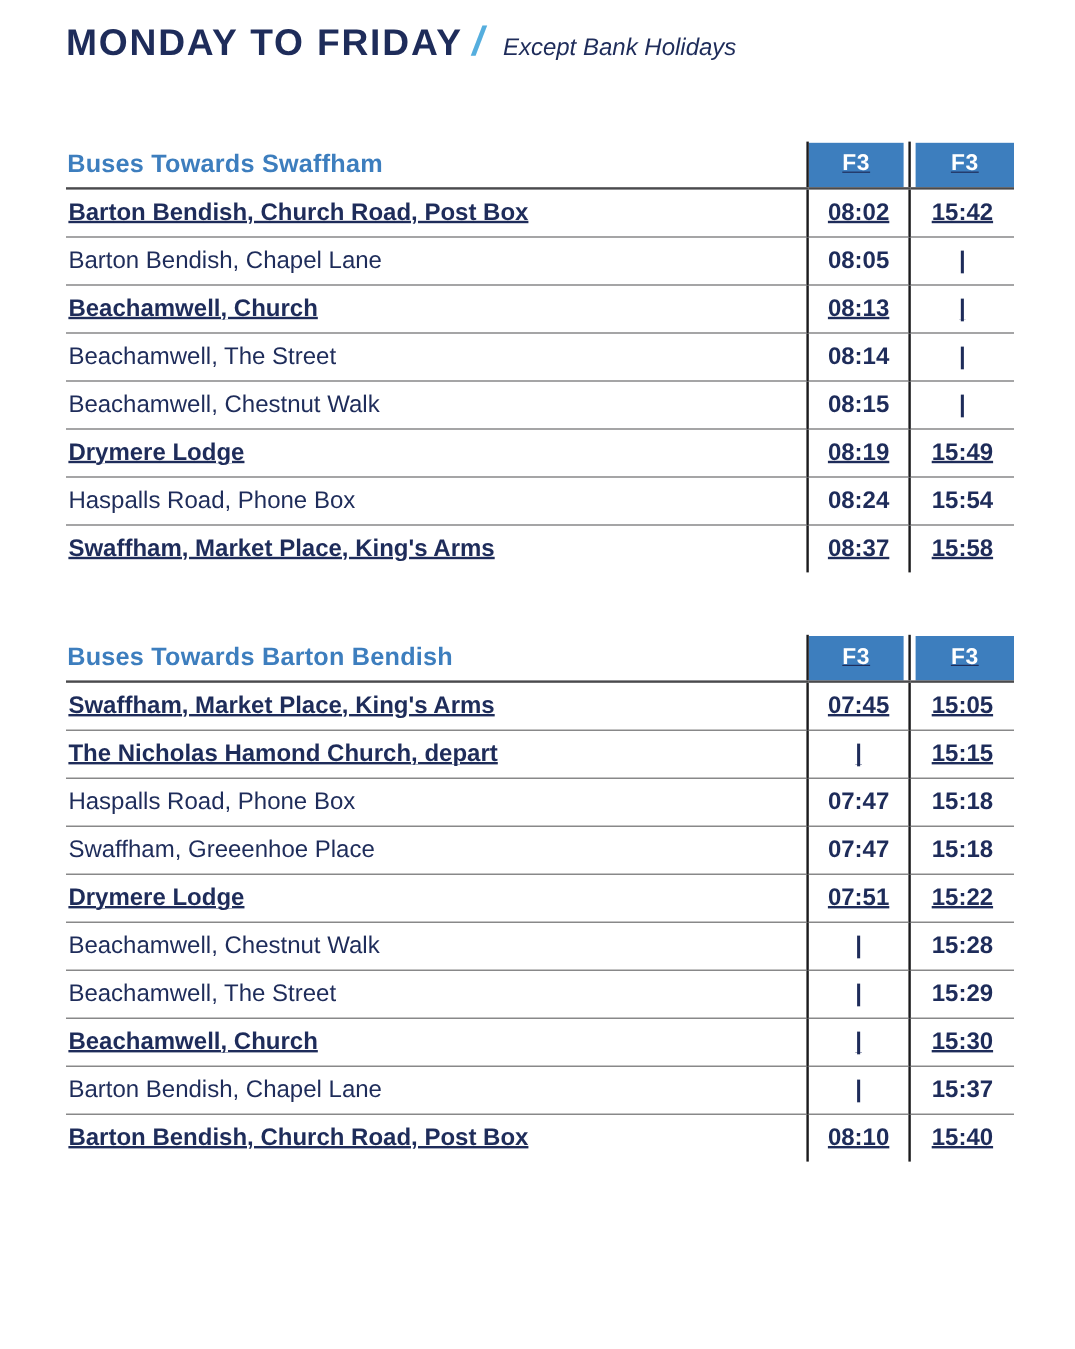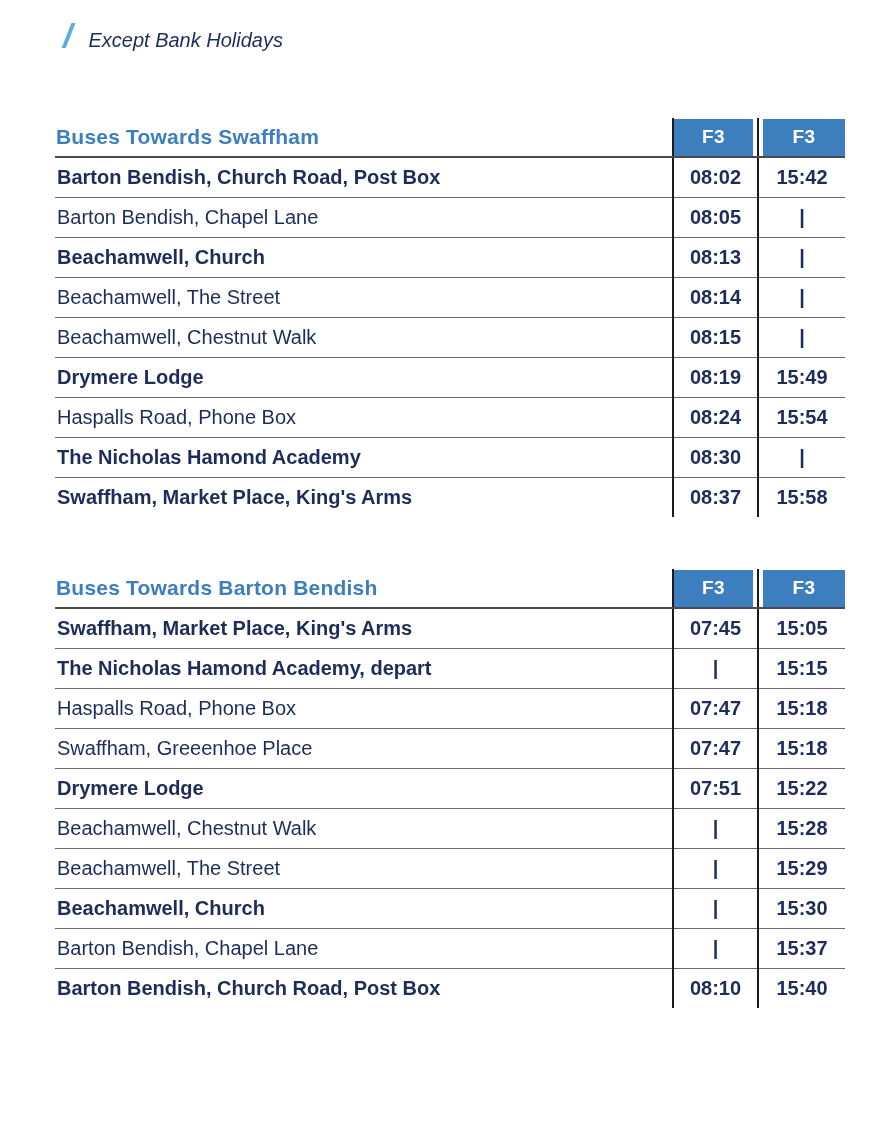--- a/index.html
+++ b/index.html
@@ -44,45 +44,46 @@
 
   thead th{
     height:39px;padding:0;vertical-align:middle;
     border-bottom:2px solid var(--line_header);
   }
   th.stop-head{text-align:left;}
   .tbl-title{
     color:var(--blue);font-size:21px;font-weight:bold;letter-spacing:0.2px;
     padding-left:1px;
   }
-  th.time-head{border-left:2px solid var(--line_dark);}
+  th.time-head{border-left:2px solid var(--line_dark);text-decoration:underline;}
   .f3{
     background:var(--blue);color:#ffffff;font-weight:bold;font-size:19px;
     height:37px;display:flex;align-items:center;justify-content:center;
     letter-spacing:0.5px;
   }
   .f3-left{margin-right:4px;}
   .f3-right{margin-left:4px;}
 
   tbody td{
     height:40px;padding:0;vertical-align:middle;
     border-bottom:1px solid var(--line_gray);
     font-size:20px;color:var(--navy);
   }
   tbody tr:last-child td{border-bottom:none;}
   td.stop{text-align:left;padding-left:2px;font-weight:normal;}
   td.time{text-align:center;border-left:2px solid var(--line_dark);font-weight:bold;}
-  tr.bold td{font-weight:bold;}
+  tr.bold td{font-weight:bold;text-decoration:underline;}
 </style>
 </head>
 <body>
 
 <div class="page">
 
   <div class="page-header">
+    <span class="main-title">MONDAY TO FRIDAY</span>
     <span class="title-slash">/</span>
     <span class="subtitle">Except Bank Holidays</span>
   </div>
 
   <section class="tt first">
     <table>
       <colgroup>
           <col class="c-stop">
           <col class="c-time1">
           <col class="c-time2">
@@ -130,25 +131,20 @@
             <td class="stop">Drymere Lodge</td>
             <td class="time">08:19</td>
             <td class="time">15:49</td>
           </tr>
           <tr>
             <td class="stop">Haspalls Road, Phone Box</td>
             <td class="time">08:24</td>
             <td class="time">15:54</td>
           </tr>
           <tr class="bold">
-            <td class="stop">The Nicholas Hamond Academy</td>
-            <td class="time">08:30</td>
-            <td class="time">|</td>
-          </tr>
-          <tr class="bold">
             <td class="stop">Swaffham, Market Place, King's Arms</td>
             <td class="time">08:37</td>
             <td class="time">15:58</td>
           </tr>
         </tbody>
     </table>
   </section>
 
   <section class="tt">
     <table>
@@ -170,21 +166,21 @@
           </th>
         </tr>
       </thead>
       <tbody>
           <tr class="bold">
             <td class="stop">Swaffham, Market Place, King's Arms</td>
             <td class="time">07:45</td>
             <td class="time">15:05</td>
           </tr>
           <tr class="bold">
-            <td class="stop">The Nicholas Hamond Academy, depart</td>
+            <td class="stop">The Nicholas Hamond Church, depart</td>
             <td class="time">|</td>
             <td class="time">15:15</td>
           </tr>
           <tr>
             <td class="stop">Haspalls Road, Phone Box</td>
             <td class="time">07:47</td>
             <td class="time">15:18</td>
           </tr>
           <tr>
             <td class="stop">Swaffham, Greeenhoe Place</td>

